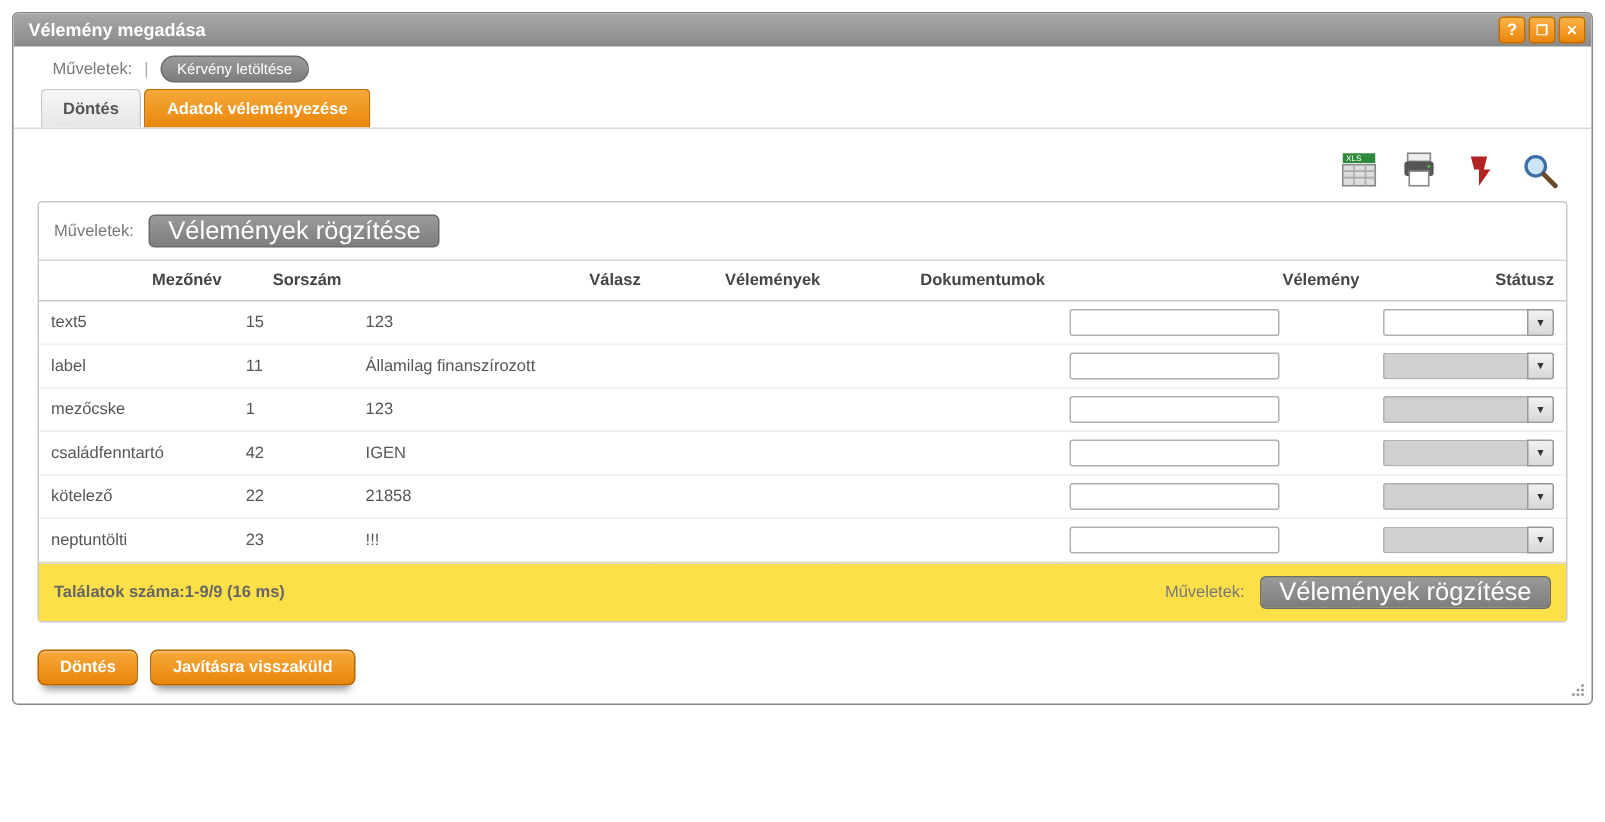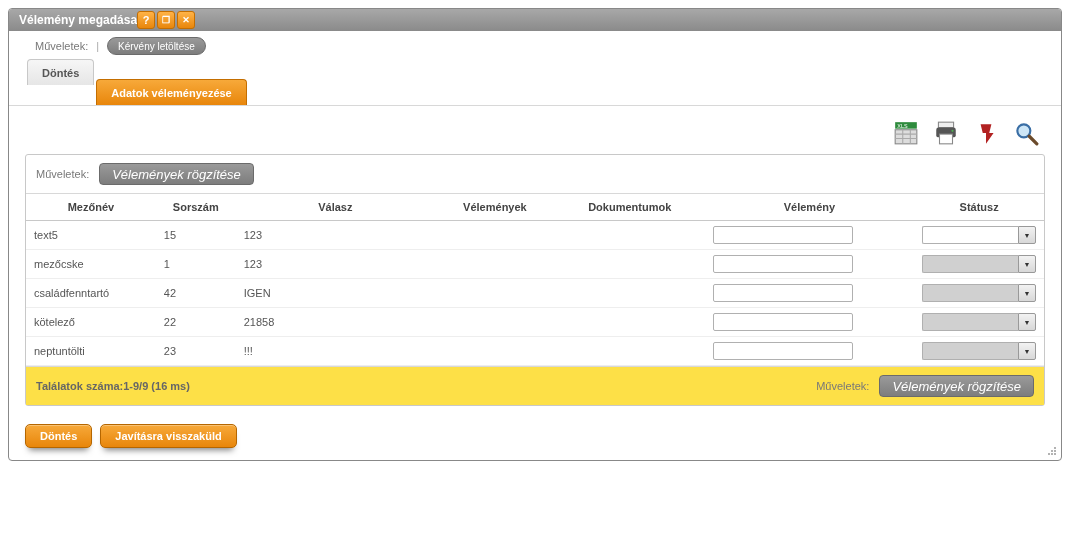--- a/index.html
+++ b/index.html
@@ -29,21 +29,21 @@
   .window {
     width: 1054px;
     border: 1px solid #888;
     border-radius: 4px;
     overflow: hidden;
     background: #fff;
   }
   .titlebar {
     display: flex;
     align-items: center;
-    justify-content: flex-start;
+    justify-content: space-between;
     height: 22px;
     background: linear-gradient(#a8a8a8, #8a8a8a);
     color: #fff;
     font-weight: bold;
     padding: 0 4px 0 10px;
   }
   .titlebar .title { font-size: 12px; }
   .title-buttons { display: flex; gap: 2px; }
   .title-btn {
     width: 18px; height: 18px;
@@ -100,21 +100,20 @@
   .tab.inactive {
     background: linear-gradient(#f6f6f6, #e6e6e6);
     color: #555;
     font-weight: bold;
   }
   .tab.active {
     background: linear-gradient(#f7a93a, #e8860b);
     color: #fff;
     font-weight: bold;
     border-color: #c46e00;
-    margin-top: 20px;
   }
 
   .content {
     padding: 10px 16px 6px 16px;
   }
   .toolbar-icons {
     display: flex;
     justify-content: flex-end;
     gap: 14px;
     padding: 4px 6px 8px 6px;
@@ -133,30 +132,29 @@
     display: flex; align-items: center;
     padding: 8px 10px;
     gap: 10px;
     border-bottom: 1px solid var(--border-light);
     color: var(--label-grey);
   }
   .panel-ops .grey-chip, .panel-foot .grey-chip {
     border-radius: 4px;
     height: 22px;
     padding: 0 12px;
-    font-size: 13px;
-    font-style: italic;
+    font-size: 17px;
   }
 
   table.grid {
     width: 100%;
     border-collapse: collapse;
   }
   table.grid th {
-    text-align: center;
+    text-align: right;
     font-weight: bold;
     color: #444;
     font-size: 11px;
     padding: 7px 8px;
     border-bottom: 1px solid var(--border);
   }
   table.grid td {
     padding: 5px 8px;
     border-bottom: 1px solid #eee;
     font-size: 11px;
@@ -320,20 +318,34 @@
             <tr>
               <td>text5</td>
               <td>15</td>
               <td>123</td>
               <td></td>
               <td></td>
               <td><input class="velemeny" type="text" style=""></td>
               <td>
                 <div class="status-cell">
                   <div class="status-box"></div>
+                  <div class="status-drop"></div>
+                </div>
+              </td>
+            </tr>
+            <tr>
+              <td>label</td>
+              <td>11</td>
+              <td>Államilag finanszírozott</td>
+              <td></td>
+              <td></td>
+              <td><input class="velemeny" type="text" style=""></td>
+              <td>
+                <div class="status-cell">
+                  <div class="status-box disabled"></div>
                   <div class="status-drop"></div>
                 </div>
               </td>
             </tr>
             <tr>
               <td>mezőcske</td>
               <td>1</td>
               <td>123</td>
               <td></td>
               <td></td>

